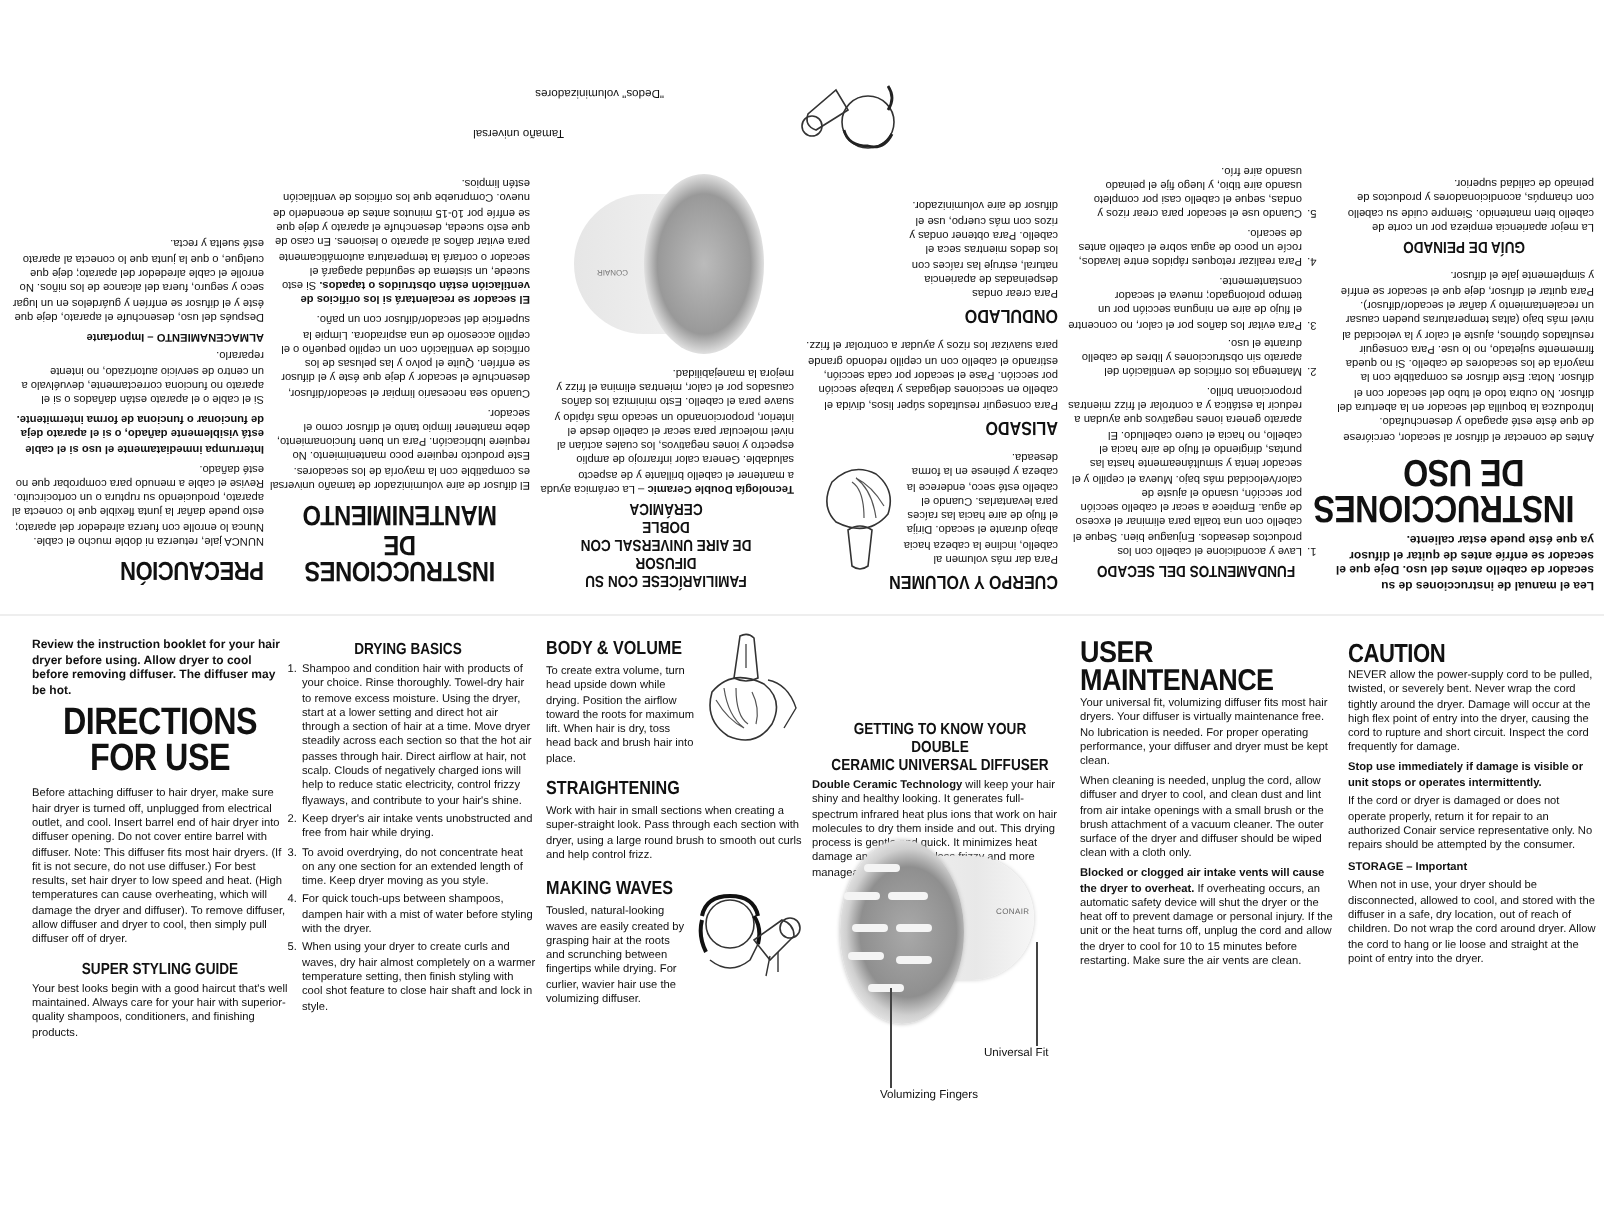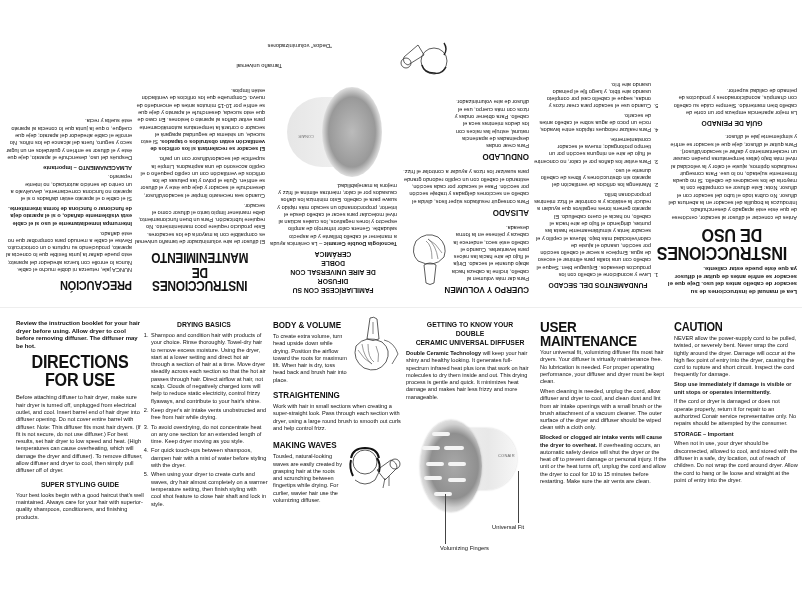--- a/index.html
+++ b/index.html
@@ -146,21 +146,21 @@
 
   <svg class="illus" style="left:347px;top:138px;" width="58" height="50" viewBox="0 0 58 50">
     <circle cx="18" cy="16" r="12" fill="none" stroke="#333" stroke-width="0.8"></circle>
     <path d="M4 12 q2 -10 14 -10 q12 0 14 10 M4 14 q-2 8 2 16 M30 12 q4 6 2 14" fill="none" stroke="#111" stroke-width="2"></path>
     <path d="M8 34 q10 8 20 0 l4 -8" fill="none" stroke="#333" stroke-width="0.8"></path>
     <path d="M30 24 l14 -10 q6 2 6 8 l-12 12 z" fill="none" stroke="#333" stroke-width="0.8"></path>
     <circle cx="48" cy="18" r="5" fill="none" stroke="#333" stroke-width="0.8"></circle>
     <path d="M38 32 l-2 10 M42 30 l0 10" stroke="#333" stroke-width="0.7"></path>
   </svg>
 
-  <div class="col" style="left:406px;width:128px;">
+  <div class="col" style="left:406px;width:128px;margin-top:40px;">
     <div class="sec-title" style="margin:0;">GETTING TO KNOW YOUR DOUBLE</div>
     <div class="sec-title" style="margin:0 0 3px;">CERAMIC UNIVERSAL DIFFUSER</div>
     <p><span class="small-bold">Double Ceramic Technology</span><span> will keep your hair shiny and healthy looking. It generates full-spectrum infrared heat plus ions that work on hair molecules to dry them inside and out. This drying process is gentle and quick. It minimizes heat damage and makes hair less frizzy and more manageable.</span></p>
   </div>
 
   <div class="illus" style="left:420px;top:112px;width:100px;height:92px;">
     <div style="position:absolute;left:25px;top:8px;width:72px;height:62px;border-radius:8px 36px 36px 8px;background:linear-gradient(90deg,#f2f2f2,#e8e8e8 60%,#f6f6f6);box-shadow:0 0 2px #ccc;"></div>
     <div style="position:absolute;left:0;top:0;width:62px;height:92px;border-radius:50%;background:radial-gradient(ellipse at 55% 50%,#a9a9a9 0%,#8f8f8f 50%,#cfcfcf 64%,#f4f4f4 80%,#ffffff 100%);box-shadow:0 0 2px #bbb;"></div>
     <div style="position:absolute;left:12px;top:12px;width:18px;height:4px;background:#f4f4f4;border-radius:2px;"></div>
     <div style="position:absolute;left:2px;top:26px;width:18px;height:4px;background:#f4f4f4;border-radius:2px;"></div>

